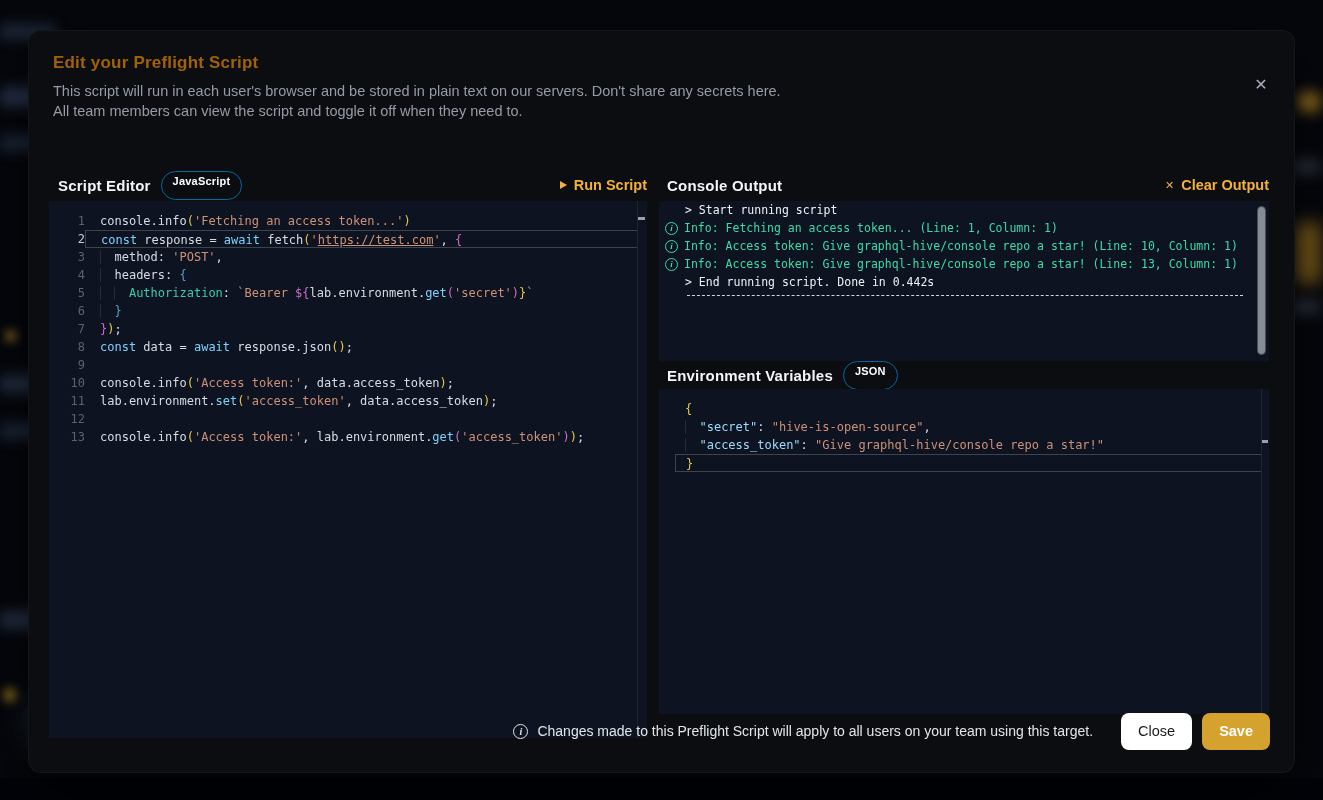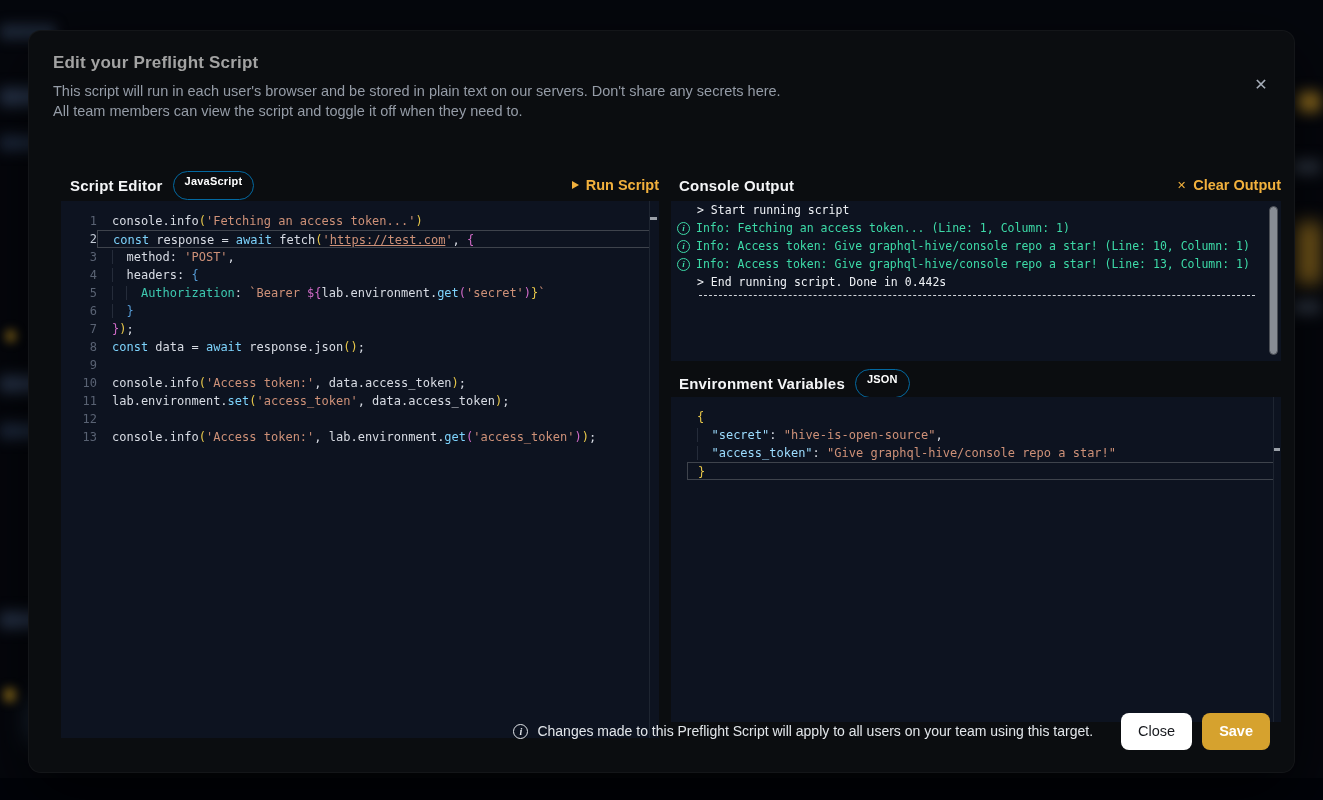--- a/index.html
+++ b/index.html
@@ -10,24 +10,24 @@
   .blob { position:absolute; border-radius:4px; }
 
   
   .modal { position:absolute; left:28px; top:30px; width:1267px; height:743px;
            background:#0b0d10; border-radius:13px; border:1px solid rgba(255,255,255,.04);
            box-shadow:0 24px 70px rgba(0,0,0,.75); }
   .modal-close { position:absolute; top:40px; right:20px; width:26px; height:26px;
                  display:flex; align-items:center; justify-content:center;
                  color:#a6adb8; font-size:16px; cursor:pointer; }
   .hdr { padding:22px 24px 0 24px; }
-  .hdr h1 { color:#a3a3a3; font-size:17px; font-weight:700; letter-spacing:.2px; margin-bottom:9px; }
+  .hdr h1 { color:#a16207; font-size:17px; font-weight:700; letter-spacing:.2px; margin-bottom:9px; }
   .hdr p { color:#959ca7; font-size:14.5px; line-height:19.5px; }
 
-  .cols { position:absolute; left:32px; top:138px; width:1220px; display:flex; gap:12px; }
+  .cols { position:absolute; left:20px; top:138px; width:1220px; display:flex; gap:12px; }
   .col-left { width:598px; }
   .col-right { width:610px; }
 
   .sec-row { height:32px; display:flex; align-items:center; padding-left:9px; }
   .sec-row.right-col { padding-left:8px; }
   .sec-title { color:#f4f5f7; font-size:15px; font-weight:700; letter-spacing:.2px; }
   .pill { margin-left:10px; border:1px solid #0369a1; border-radius:999px; padding:3px 11px 12px;
           color:#fff; font-size:11px; font-weight:700; letter-spacing:.2px; }
   .link-btn { margin-left:auto; display:flex; align-items:center; gap:7px;
               color:#f2b13d; font-size:14.5px; font-weight:600; cursor:pointer; background:none; border:none;
@@ -215,21 +215,21 @@
             <div class="c-info">
               <span class="i-ico">i</span>
               <div class="c-text">Info: Access token: Give graphql-hive/console repo a star! (Line: 13, Column: 1)</div>
             </div>
             <div class="c-plain">&gt; End running script. Done in 0.442s</div>
             <div class="c-sep"></div>
           </div>
         <div class="scrollbar"></div>
       </div>
 
-      <div class="sec-row right-col" style="margin-top:8px;height:28px;">
+      <div class="sec-row right-col" style="margin-top:0;height:28px;">
         <span class="sec-title">Environment Variables</span>
         <span class="pill">JSON</span>
       </div>
       <div class="panel env">
         <div class="code-area" id="env-lines">
             <div class="env-row"><span class="t-gold">{</span></div>
             <div class="env-row"><span class="t-g">  </span><span class="t-key">"secret"</span><span class="t-fg">: </span><span class="t-str">"hive-is-open-source"</span><span class="t-fg">,</span></div>
             <div class="env-row"><span class="t-g">  </span><span class="t-key">"access_token"</span><span class="t-fg">: </span><span class="t-str">"Give graphql-hive/console repo a star!"</span></div>
             <div class="env-row active"><span class="t-gold">}</span></div>
           </div>

